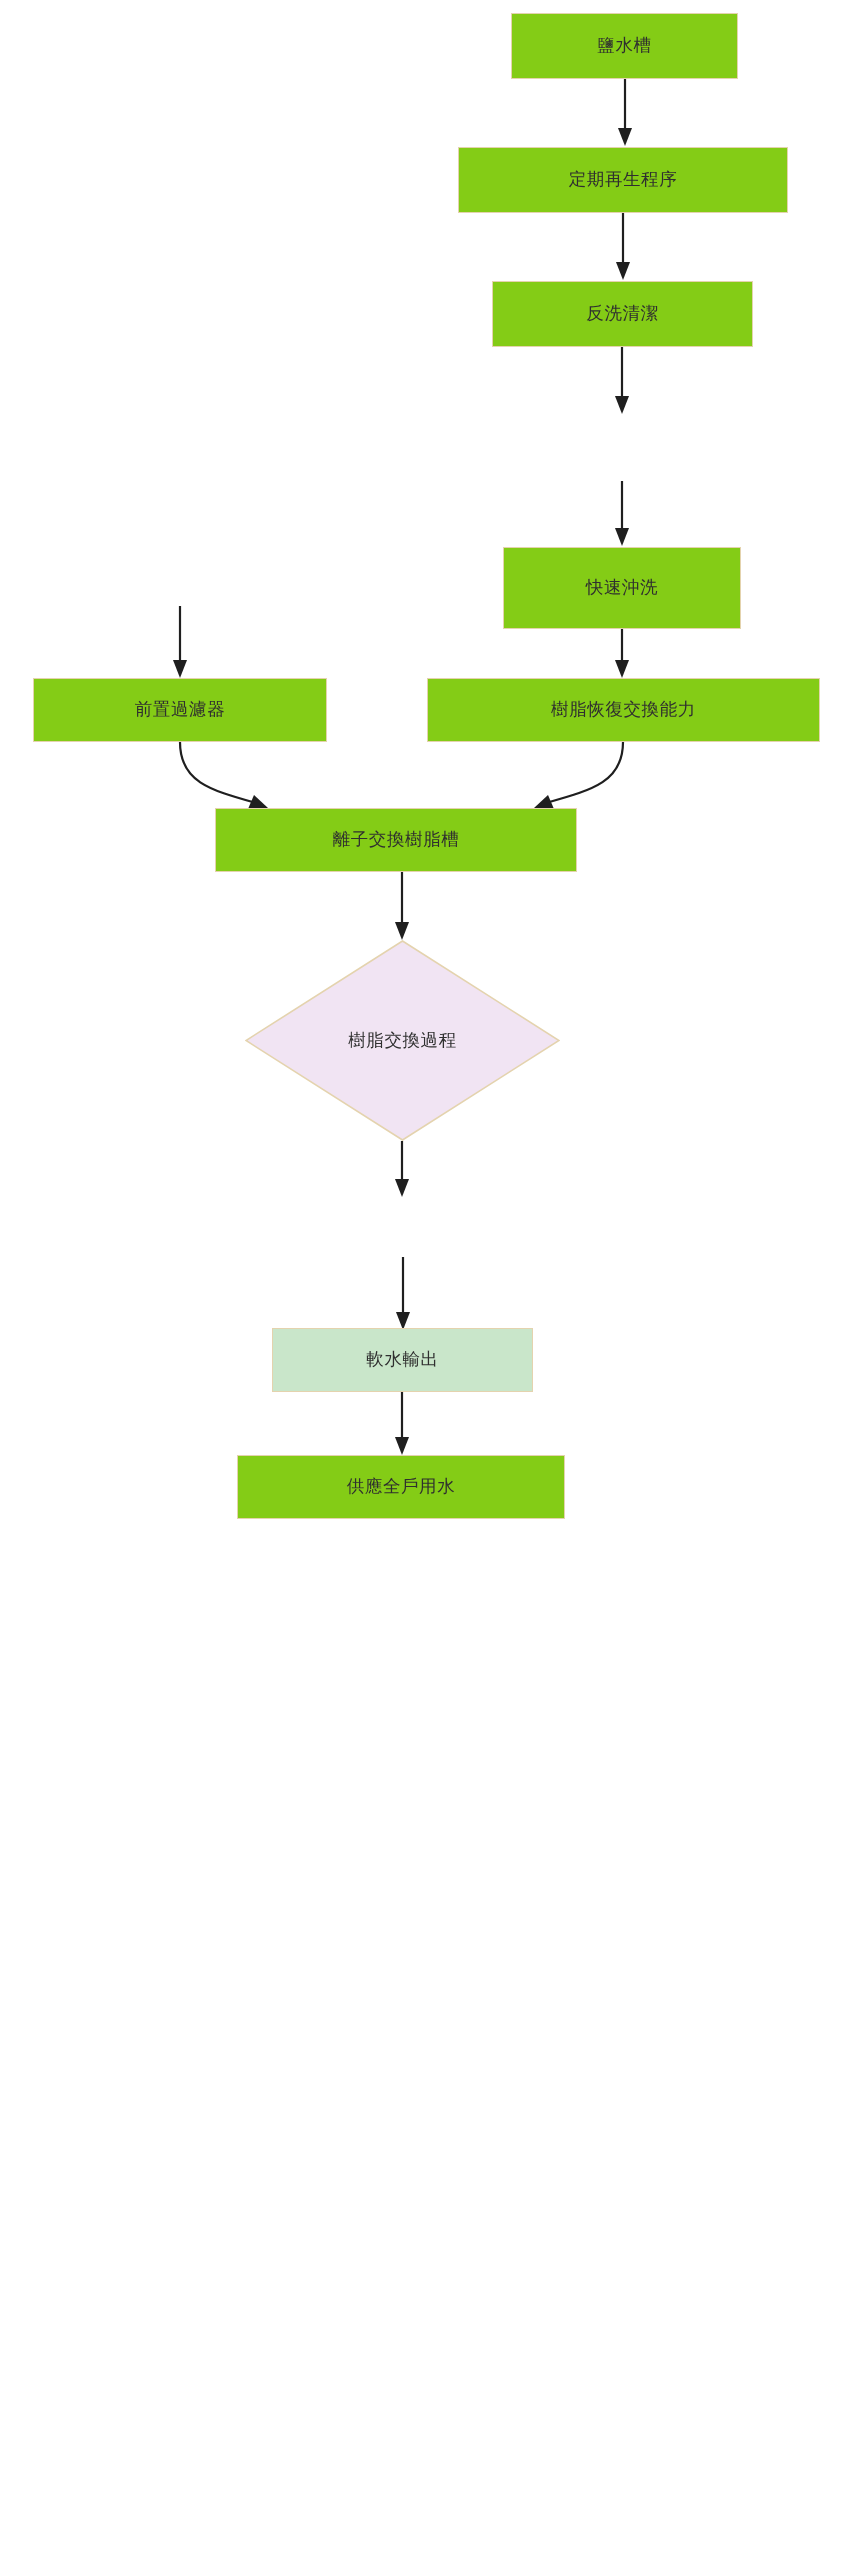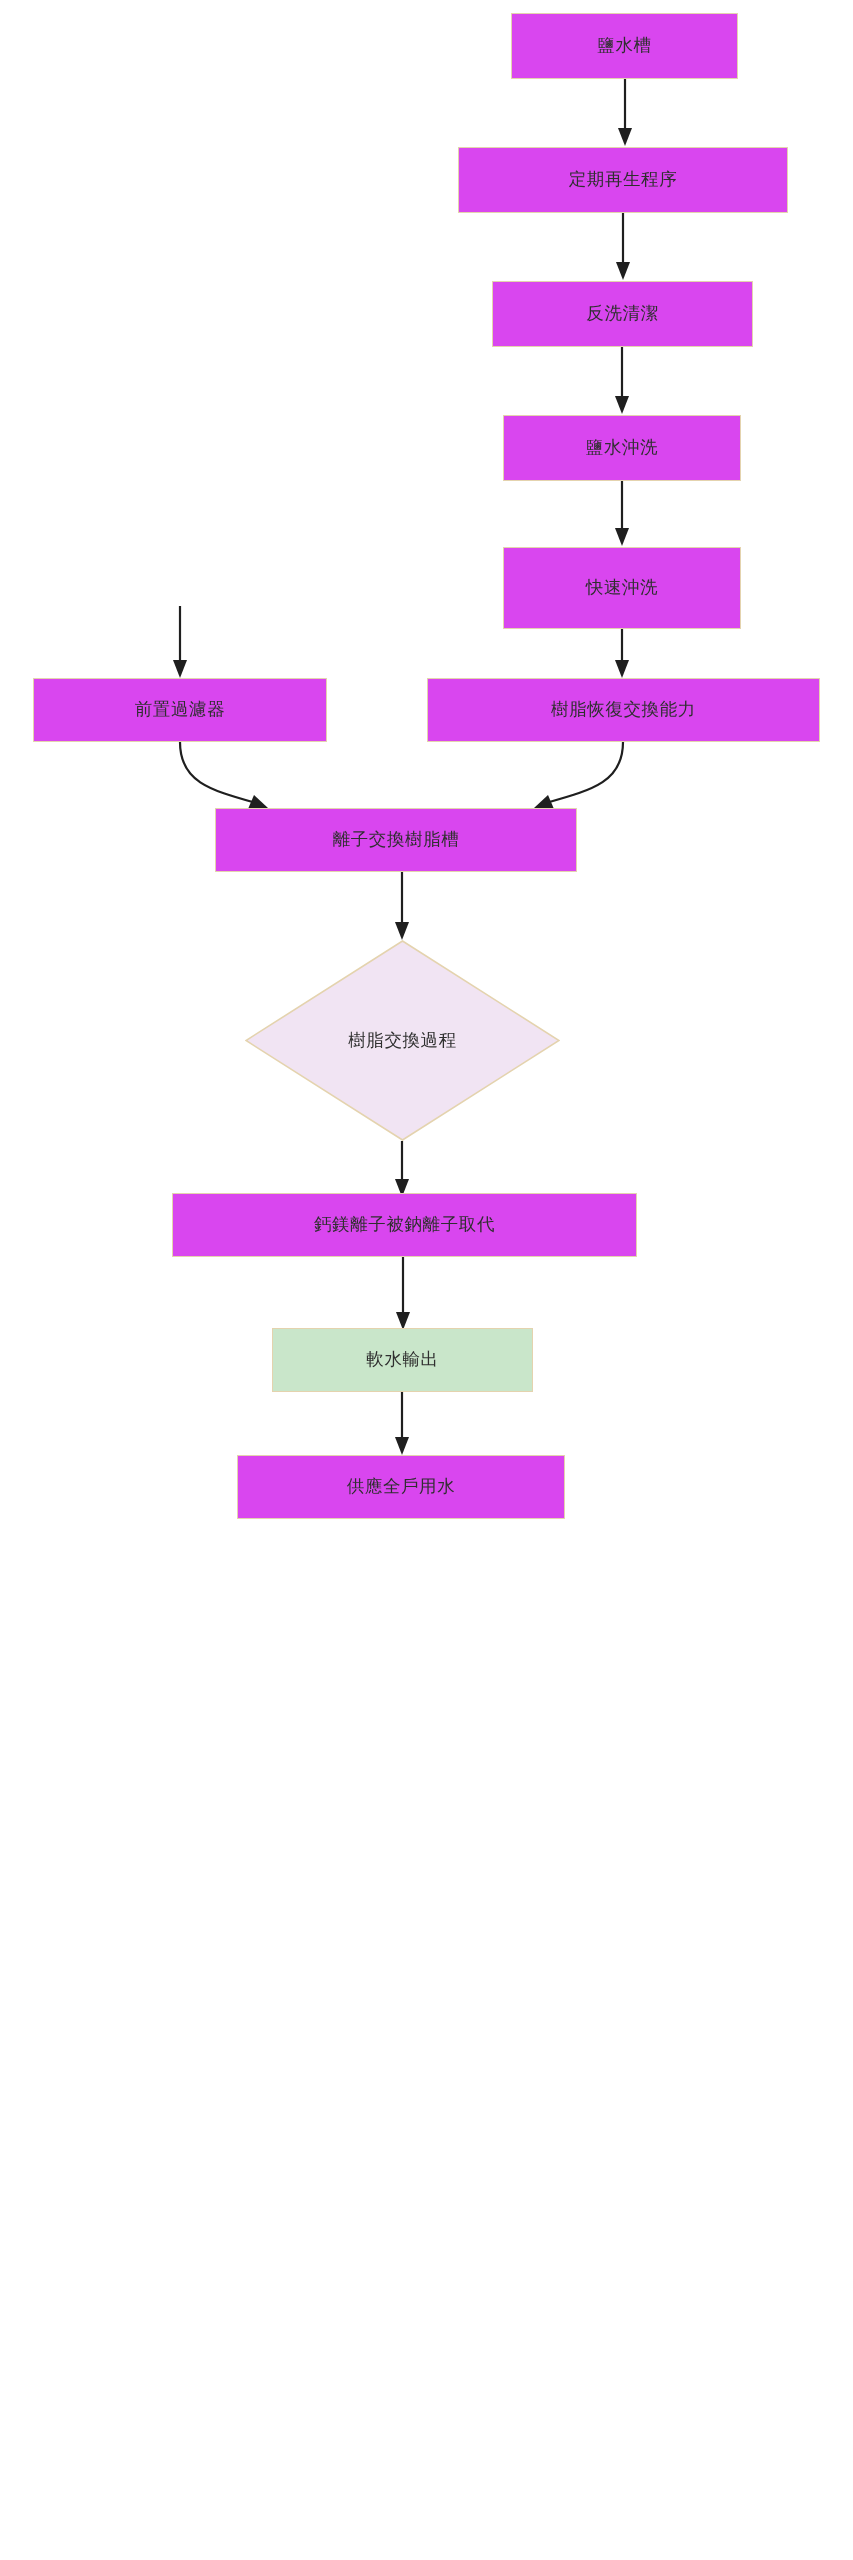--- a/index.html
+++ b/index.html
@@ -54,21 +54,21 @@
     justify-content: center;
     text-align: center;
     border: 1px solid #e4d3ae;
     background: #fcf0de;
     color: #2f2f2f;
     font-size: 17.5px;
     line-height: 1.35;
     letter-spacing: 0.6px;
     white-space: nowrap;
   }
-  .node.process   { background: #d946ef; border-color: #e4d3ae; }
+  .node.process   { background: #84cc16; border-color: #e4d3ae; }
   .node.input     { background: #ddf2fc; border-color: #e4d3ae; }
   .node.output    { background: #c9e6ca; border-color: #e4d3ae; }
 
   
   .node.decision {
     border: none;
     background: transparent;
   }
   .node.decision .diamond-shape {
     position: absolute;
@@ -156,23 +156,20 @@
   </div>
 
   <div class="node process" style="left:458px; top:147px; width:330px; height:66px;">
     <span>定期再生程序</span>
   </div>
 
   <div class="node process" style="left:492px; top:281px; width:261px; height:66px;">
     <span>反洗清潔</span>
   </div>
 
-  <div class="node process" style="left:503px; top:415px; width:238px; height:66px;">
-    <span>鹽水沖洗</span>
-  </div>
 
   <div class="node process" style="left:503px; top:547px; width:238px; height:82px;">
     <span>快速沖洗</span>
   </div>
 
 
   <div class="node process" style="left:33px; top:678px; width:294px; height:64px;">
     <span>前置過濾器</span>
   </div>
 
@@ -184,23 +181,20 @@
     <span>離子交換樹脂槽</span>
   </div>
 
   <div class="node decision" style="left:245px; top:940px; width:315px; height:201px;">
     <svg class="diamond-shape" viewBox="0 0 315 201" preserveAspectRatio="none">
       <polygon points="157.5,1 314,100.5 157.5,200 1,100.5" fill="#f1e4f3" stroke="#e4d3ae" stroke-width="1.6"></polygon>
     </svg>
     <span class="diamond-label">樹脂交換過程</span>
   </div>
 
-  <div class="node process" style="left:172px; top:1193px; width:465px; height:64px;">
-    <span>鈣鎂離子被鈉離子取代</span>
-  </div>
 
   <div class="node output" style="left:272px; top:1328px; width:261px; height:64px;">
     <span>軟水輸出</span>
   </div>
 
   <div class="node process" style="left:237px; top:1455px; width:328px; height:64px;">
     <span>供應全戶用水</span>
   </div>
 
 </div>

